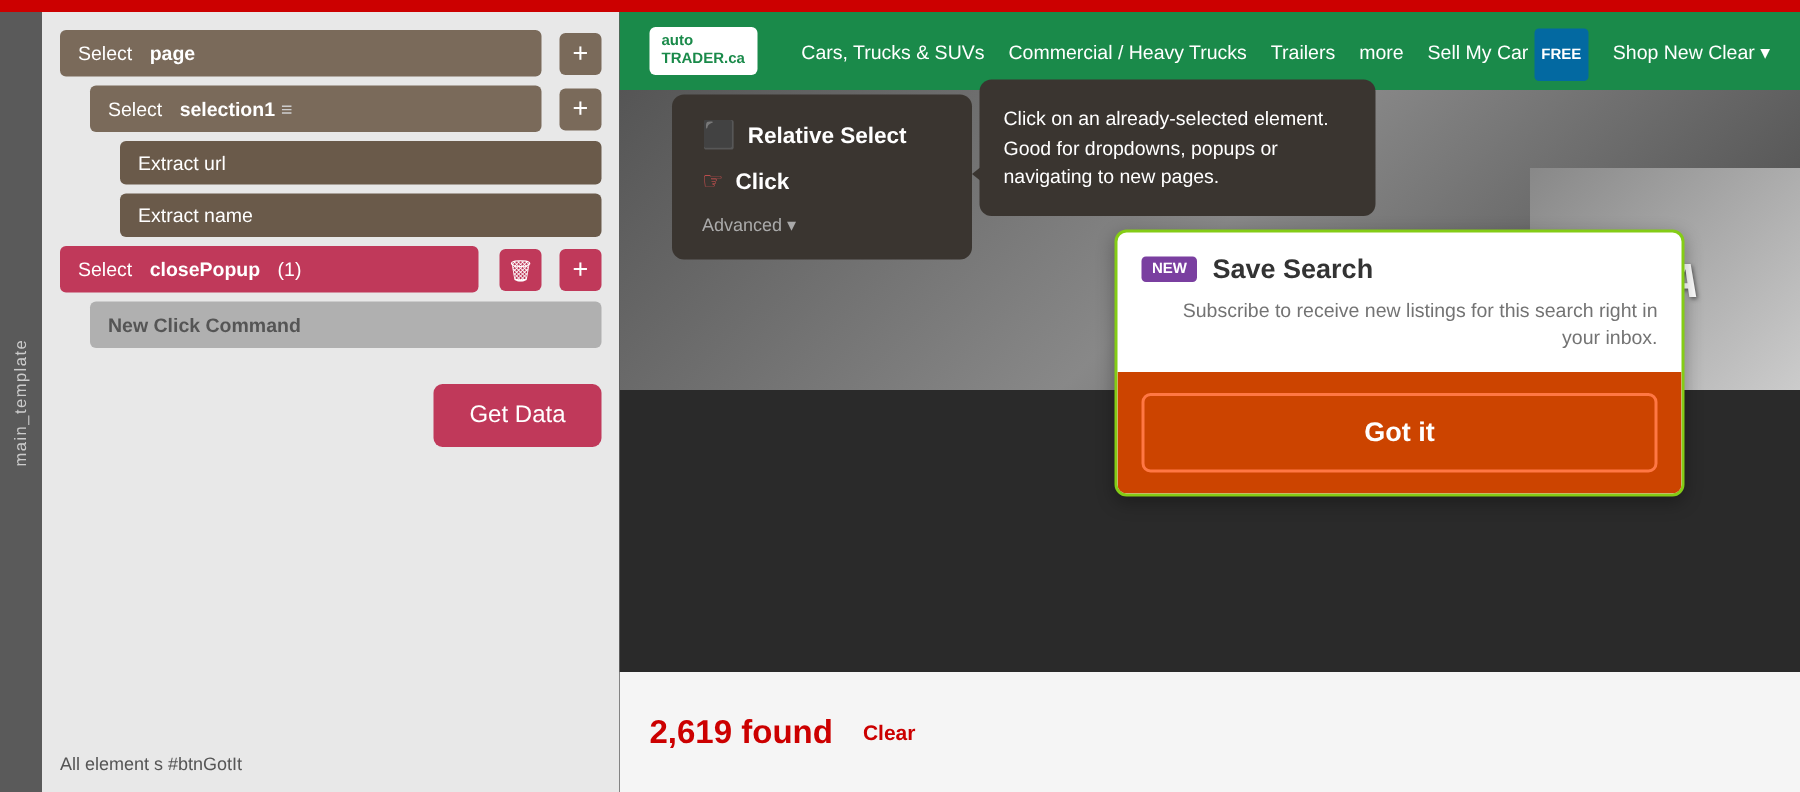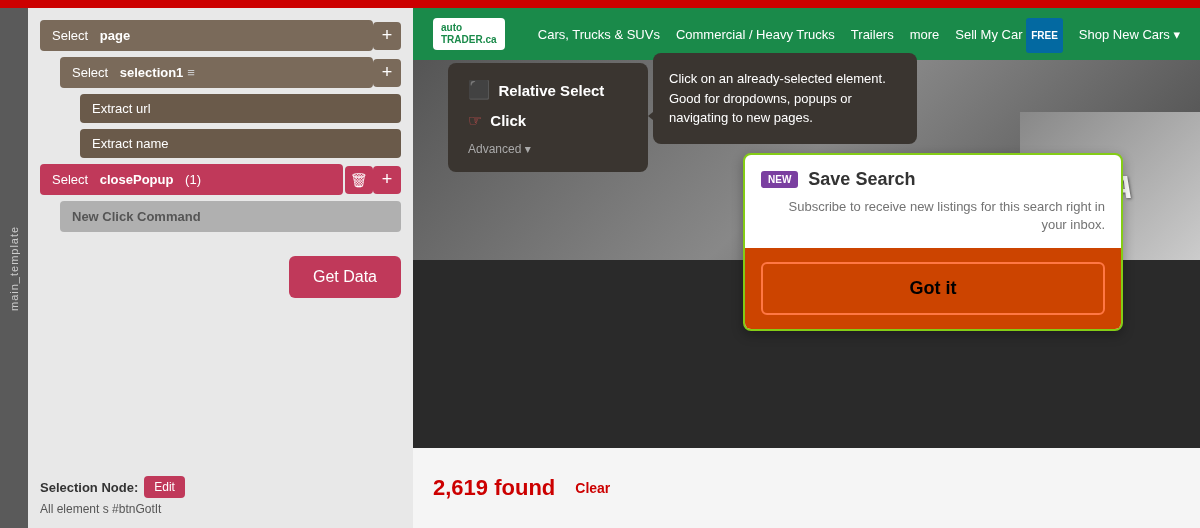--- a/index.html
+++ b/index.html
@@ -39,21 +39,21 @@
       padding: 12px;
       display: flex;
       flex-direction: column;
       gap: 6px;
       position: relative;
     }
 
     .row-item {
       display: flex;
       align-items: center;
-      gap: 0;
+      gap: 12px;
     }
 
     .select-bar {
       flex: 1;
       background: #7a6a5a;
       border-radius: 4px;
       padding: 8px 12px;
       color: white;
       font-size: 13px;
       display: flex;
@@ -348,21 +348,21 @@
 
     .ss-button-area {
       background: #cc4400;
       padding: 14px 16px;
     }
 
     .ss-got-it {
       display: block;
       width: 100%;
       background: #cc4400;
-      color: #000000;
+      color: #ffffff;
       border: 2px solid #ff7744;
       border-radius: 6px;
       padding: 14px;
       font-size: 18px;
       font-weight: bold;
       cursor: pointer;
       text-align: center;
     }
 
     
@@ -467,24 +467,20 @@
       <div class="new-click-bar">
         <span>New Click Command</span>
       </div>
     </div>
 
     <div style="display:flex; justify-content:flex-end; margin-top:10px;">
       <button class="get-data-btn">Get Data</button>
     </div>
 
     <div class="selection-node-area">
-      <div class="selection-node-label">
-        <span>Selection Node:</span>
-        <button class="edit-btn">Edit</button>
-      </div>
       <div class="node-info">All element s #btnGotIt</div>
     </div>
 
   </div>
 
   <div class="browser-area">
 
     <div class="at-nav">
       <div class="at-logo">
         <span>auto</span>
@@ -492,21 +488,21 @@
       </div>
       <div class="at-nav-links">
         <span class="at-nav-link">Cars, Trucks &amp; SUVs</span>
         <span class="at-nav-link">Commercial / Heavy Trucks</span>
         <span class="at-nav-link">Trailers</span>
         <span class="at-nav-link">more</span>
         <span class="at-nav-link">
           <span>Sell My Car</span> <span class="at-nav-free">FREE</span>
         </span>
         <span class="at-nav-link">
-          <span>Shop New Cars</span> ▾
+          <span>Shop New Clear</span> ▾
         </span>
       </div>
     </div>
 
     <div class="at-hero">
       <div class="honda-badge">
         <span style="font-size:32px;font-style:italic;color:white;text-shadow:1px 1px 3px rgba(0,0,0,0.5);">CA</span>
       </div>
     </div>
 

